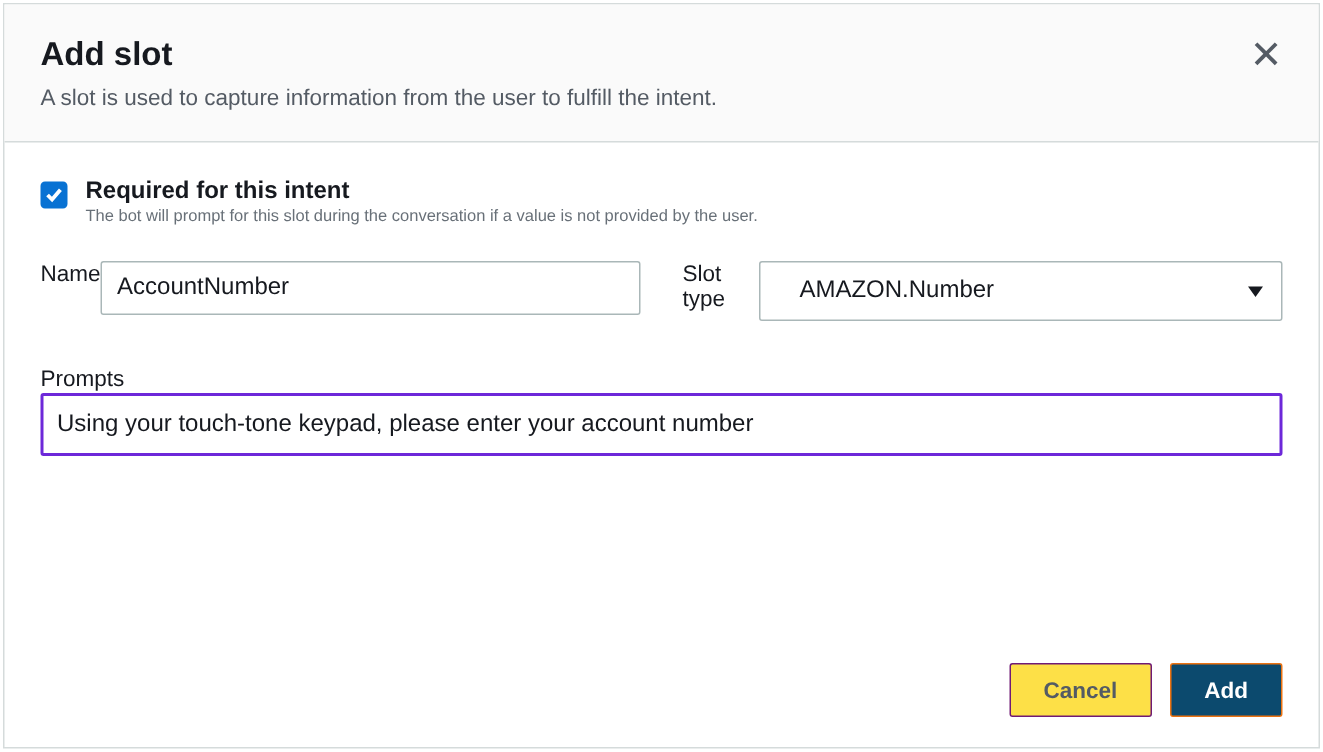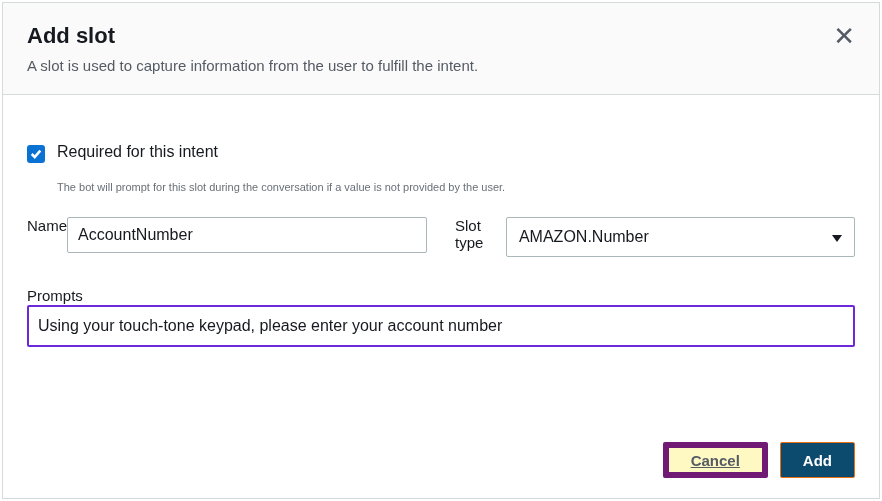--- a/index.html
+++ b/index.html
@@ -13,21 +13,20 @@
       width: 882px;
       height: 501px;
     }
     .dialog {
       width: 878px;
       height: 497px;
       margin: 2px;
       border: 1px solid #d5dbdb;
       display: flex;
       flex-direction: column;
-      gap: 24px;
     }
     .dialog-header {
       padding: 20px 24px 18px 24px;
       border-bottom: 1px solid #d5dbdb;
       background: #fafafa;
       display: flex;
       align-items: flex-start;
       justify-content: space-between;
     }
     .dialog-header-text {
@@ -82,23 +81,23 @@
       height: 12px;
       stroke: #fff;
       stroke-width: 3;
       fill: none;
     }
     .checkbox-label-group {
       flex: 1;
     }
     .checkbox-label {
       font-size: 16px;
-      font-weight: 400;
-      color: #16191f;
-      margin-bottom: 19px;
+      font-weight: 700;
+      color: #16191f;
+      margin-bottom: 0;
     }
     .checkbox-hint {
       font-size: 11px;
       color: #687078;
       line-height: 1.4;
     }
     .fields-row {
       display: flex;
       gap: 28px;
       margin-bottom: 28px;
@@ -124,21 +123,21 @@
     }
     .select-wrap {
       position: relative;
       width: 100%;
     }
     .select-input {
       width: 100%;
       height: 40px;
       border: 1px solid #aab7b8;
       border-radius: 2px;
-      padding: 0 36px 0 12px;
+      padding: 0 36px 0 26px;
       font-size: 16px;
       color: #16191f;
       background: #fff;
       display: flex;
       align-items: center;
       cursor: pointer;
     }
     .select-caret {
       position: absolute;
       right: 12px;
@@ -173,24 +172,23 @@
     .btn {
       height: 36px;
       padding: 0 22px;
       border-radius: 2px;
       font-size: 15px;
       font-weight: 700;
       cursor: pointer;
       font-family: inherit;
     }
     .btn-secondary {
-      background: #fef9c3;
-      border: 6px solid #701a75;
+      background: #fde047;
+      border: 1px solid #701a75;
       color: #545b64;
-      text-decoration: underline;
     }
     .btn-primary {
       background: #0c4a6e;
       border: 1px solid #ec7211;
       color: #fff;
     }
   </style>
 </head>
 <body>
 

